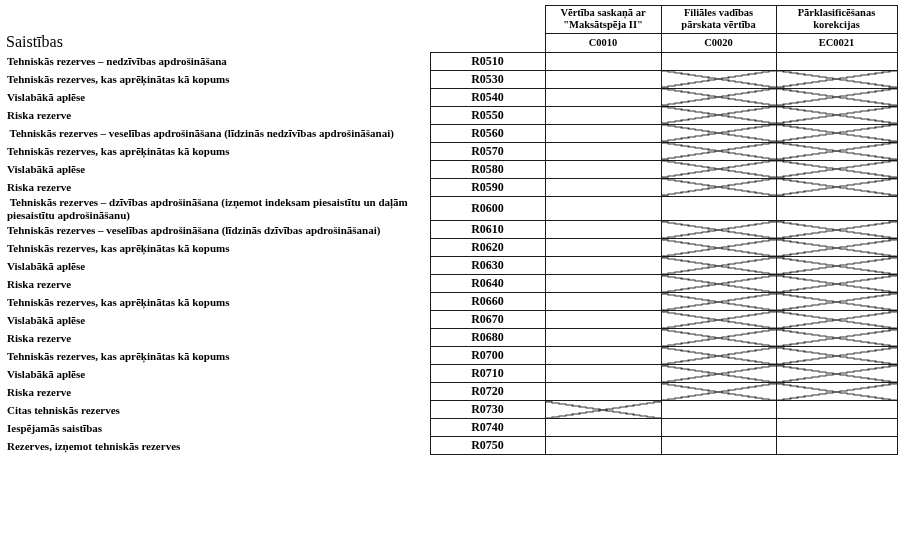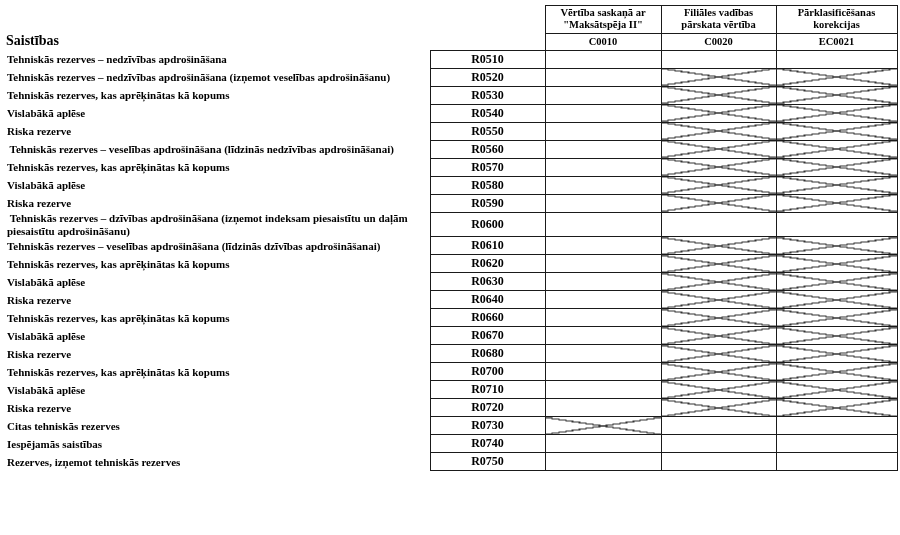--- a/index.html
+++ b/index.html
@@ -13,21 +13,21 @@
   th,td{box-sizing:border-box;}
   th,td.code,td.cell{border:1px solid #1a1a1a;}
   td.noborder{border:none;}
   th{
     font-size:10.5px;font-weight:700;text-align:center;
     vertical-align:middle;padding:1px 3px;line-height:1.18;
   }
   tr.header-titles th{height:27px;}
   tr.header-codes th{height:17px;font-family:Liberation Serif, serif;}
   td.section-title{
-    font-size:14px;font-weight:700;vertical-align:bottom;
+    font-size:16px;font-weight:400;vertical-align:bottom;
     padding:0 0 1px 2px;white-space:nowrap;
   }
   tbody tr{height:18px;}
   td.lbl{
     font-size:11px;font-weight:700;line-height:1.12;
     padding:0 2px 0 3px;vertical-align:middle;
     white-space:pre;overflow:hidden;
   }
   td.lbl.tall{white-space:pre-wrap;}
   td.code{
@@ -74,27 +74,20 @@
     </thead>
     <tbody id="rows">
         <tr>
           <td class="lbl">Tehniskās rezerves – nedzīvības apdrošināšana</td>
           <td class="code">R0510</td>
           <td class="cell"></td>
           <td class="cell"></td>
           <td class="cell"></td>
         </tr>
         <tr>
-          <td class="lbl">Tehniskās rezerves – nedzīvības apdrošināšana (izņemot veselības apdrošināšanu)</td>
-          <td class="code">R0520</td>
-          <td class="cell"></td>
-          <td class="cell crossed"></td>
-          <td class="cell crossed"></td>
-        </tr>
-        <tr>
           <td class="lbl">Tehniskās rezerves, kas aprēķinātas kā kopums</td>
           <td class="code">R0530</td>
           <td class="cell"></td>
           <td class="cell crossed"></td>
           <td class="cell crossed"></td>
         </tr>
         <tr>
           <td class="lbl">Vislabākā aplēse</td>
           <td class="code">R0540</td>
           <td class="cell"></td>

